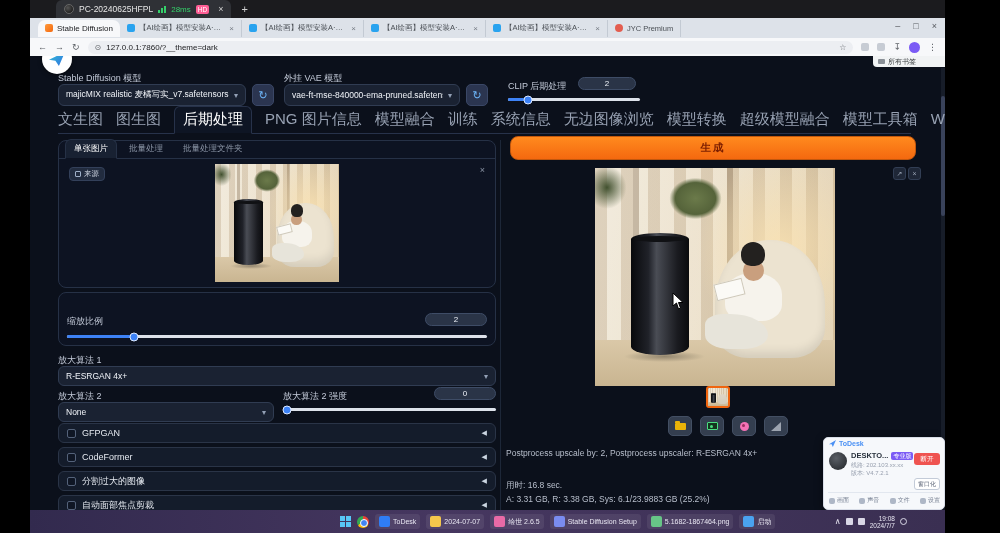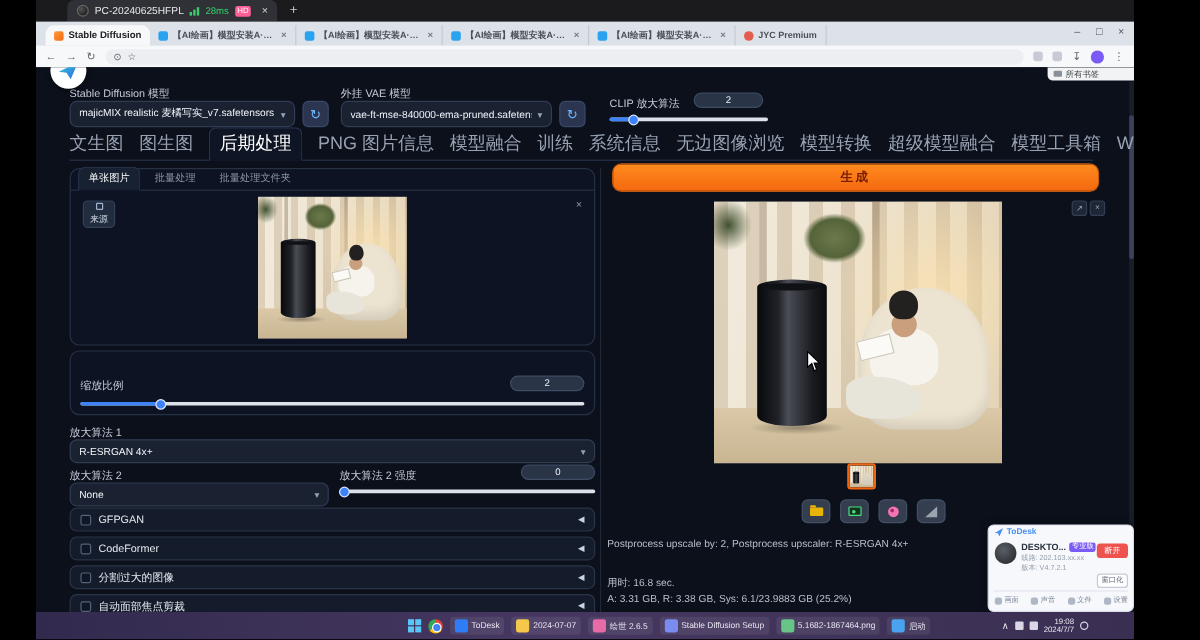--- a/index.html
+++ b/index.html
@@ -13,21 +13,21 @@
   .rdp-ico{width:10px;height:10px;border-radius:50%;background:radial-gradient(circle at 35% 35%,#555,#0c0c0c);border:1px solid #666;}
   .rdp-title{font-size:8.5px;color:#e6e6e6;}
   .sig{display:flex;align-items:flex-end;gap:1px;height:8px;}
   .sig i{width:2px;background:#35d06a;display:block;}
   .lat{font-size:8px;color:#35d06a;}
   .hd-badge{font-size:6.5px;color:#fff;background:#ff5f96;border-radius:2px;padding:0 2px;line-height:9px;}
   .rdp-close{font-size:9px;color:#cfcfcf;margin-left:4px;}
   .rdp-plus{font-size:11px;color:#cfcfcf;margin-left:10px;align-self:center;}
   
   .chrome{position:absolute;left:0;top:18px;right:0;height:38px;background:#dde2e9;}
-  .tabstrip{position:absolute;left:0;top:0;right:0;height:20px;display:flex;align-items:flex-end;padding-left:8px;font-weight:bold;}
+  .tabstrip{position:absolute;left:0;top:0;right:0;height:20px;display:flex;align-items:center;padding-left:8px;}
   .btab{display:flex;align-items:center;gap:4px;height:17px;padding:0 7px;max-width:122px;min-width:0;border-right:1px solid #c3cad3;}
   .btab .t{font-size:7.5px;color:#4a4f55;white-space:nowrap;overflow:hidden;text-overflow:ellipsis;}
   .btab .x{font-size:8px;color:#767c84;}
   .btab.active{background:#f7f8fa;border-radius:7px 7px 0 0;border-right:none;max-width:160px;}
   .btab.active .t{color:#202124;font-size:8px;}
   .fav{width:8px;height:8px;border-radius:2px;flex:0 0 auto;}
   .fav.sd{background:linear-gradient(135deg,#ff9a3c,#f4690f);}
   .fav.bili{background:#29a3ef;}
   .fav.red{background:#e35d4f;border-radius:50%;}
   .winctl{position:absolute;right:8px;top:3px;display:flex;gap:13px;font-size:9px;color:#55585e;}
@@ -58,21 +58,21 @@
   .slider .fill{position:absolute;left:0;top:0;bottom:0;background:#3d82f6;border-radius:2px;}
   .slider .thumb{position:absolute;top:50%;transform:translate(-50%,-50%);width:9px;height:9px;border-radius:50%;background:#3d82f6;border:1px solid #dce8ff;}
   .nav-row{position:absolute;left:28px;right:34px;top:58px;height:20px;border-bottom:1px solid #27324a;display:flex;align-items:flex-end;gap:13px;}
   .nav-item{font-size:15px;color:#98a2b3;padding-bottom:4px;white-space:nowrap;}
   .nav-item.active{color:#fff;background:#0e1524;border:1px solid #27324a;border-bottom:1px solid #0b101b;border-radius:6px 6px 0 0;padding:3px 8px 4px;margin-bottom:-1px;}
   .col-divider{position:absolute;left:470px;top:84px;bottom:0;width:1px;background:#1d2738;}
   .groupbox{position:absolute;border:1px solid #263146;border-radius:8px;background:#0d1322;}
   .subtab-row{position:absolute;left:0;right:0;top:0;height:18px;border-bottom:1px solid #263146;display:flex;align-items:flex-end;gap:4px;padding-left:6px;}
   .subtab{font-size:8.5px;color:#8b95a6;padding:3px 8px;}
   .subtab.active{color:#fff;background:#182132;border:1px solid #263146;border-bottom:1px solid #0d1322;border-radius:6px 6px 0 0;margin-bottom:-1px;}
-  .srcpill{position:absolute;left:5px;top:4px;background:#222c3f;border:1px solid #33405a;border-radius:4px;display:flex;align-items:center;gap:3px;padding:1px 5px;z-index:3;flex-direction:column;}
+  .srcpill{position:absolute;left:5px;top:4px;background:#222c3f;border:1px solid #33405a;border-radius:4px;display:flex;align-items:center;gap:3px;padding:1px 5px;z-index:3;}
   .srcpill .ic{width:6px;height:6px;border:1px solid #9fb0c8;border-radius:1px;}
   .srcpill .t{font-size:7.5px;color:#cfd6e2;}
   .dz-x{position:absolute;right:5px;top:2px;font-size:9px;color:#8a94a5;z-index:3;}
   .acc{position:absolute;left:28px;width:438px;height:20px;background:#141c2b;border:1px solid #2a3447;border-radius:6px;display:flex;align-items:center;gap:6px;padding:0 8px;}
   .acc .cb{width:9px;height:9px;border:1px solid #54627a;border-radius:2px;background:#0f1624;}
   .acc .t{flex:1;font-size:9px;color:#e5e9f0;}
   .acc .ar{font-size:7px;color:#cbd5e1;}
   .genbtn{position:absolute;left:480px;top:80px;width:406px;height:24px;border-radius:8px;background:linear-gradient(180deg,#ff8a1e,#f4690f);border:1px solid #c2570d;display:flex;align-items:center;justify-content:center;}
   .genbtn .t{font-size:10.5px;font-weight:bold;color:#7a1d00;letter-spacing:2px;}
   .cornbtn{position:absolute;width:13px;height:13px;background:#1f2737;border:1px solid #323e54;border-radius:3px;color:#9aa4b4;font-size:7px;display:flex;align-items:center;justify-content:center;}
@@ -194,20 +194,21 @@
         <span>–</span>
         <span>□</span>
         <span>×</span>
       </div>
       <div class="omnibar">
         <span class="navglyph">←</span>
         <span class="navglyph">→</span>
         <span class="navglyph">↻</span>
         <div class="urlpill">
           <span class="info">⊙</span>
+          <span class="url">127.0.0.1:7860/?__theme=dark</span>
           <span class="star">☆</span>
         </div>
         <span class="extbox"></span>
         <span class="extbox"></span>
         <span class="navglyph">↧</span>
         <span class="avatar-sm"></span>
         <span class="navglyph">⋮</span>
       </div>
     </div>
 
@@ -232,21 +233,21 @@
           <span>↻</span>
         </div>
       <div class="abs lbl" style="left:254px;top:16px">外挂 VAE 模型</div>
       <div class="abs select" style="left:254px;top:28px;width:176px;height:22px">
         <span class="v">vae-ft-mse-840000-ema-pruned.safetensors</span>
         <span class="caret">▾</span>
       </div>
       <div class="abs refbtn" style="left:436px;top:28px">
           <span>↻</span>
         </div>
-      <div class="abs lbl" style="left:478px;top:24px">CLIP 放大算法</div>
+      <div class="abs lbl" style="left:478px;top:24px">CLIP 后期处理</div>
       <div class="abs pillval" style="left:548px;top:21px;width:58px;height:13px">2</div>
       <div class="abs slider" style="left:478px;top:42px;width:132px">
         <span class="fill" style="width:15%"></span>
           <span class="thumb" style="left:15%"></span>
       </div>
 
       <div class="nav-row">
         <span class="nav-item">文生图</span>
         <span class="nav-item">图生图</span>
         <span class="nav-item active">后期处理</span>

